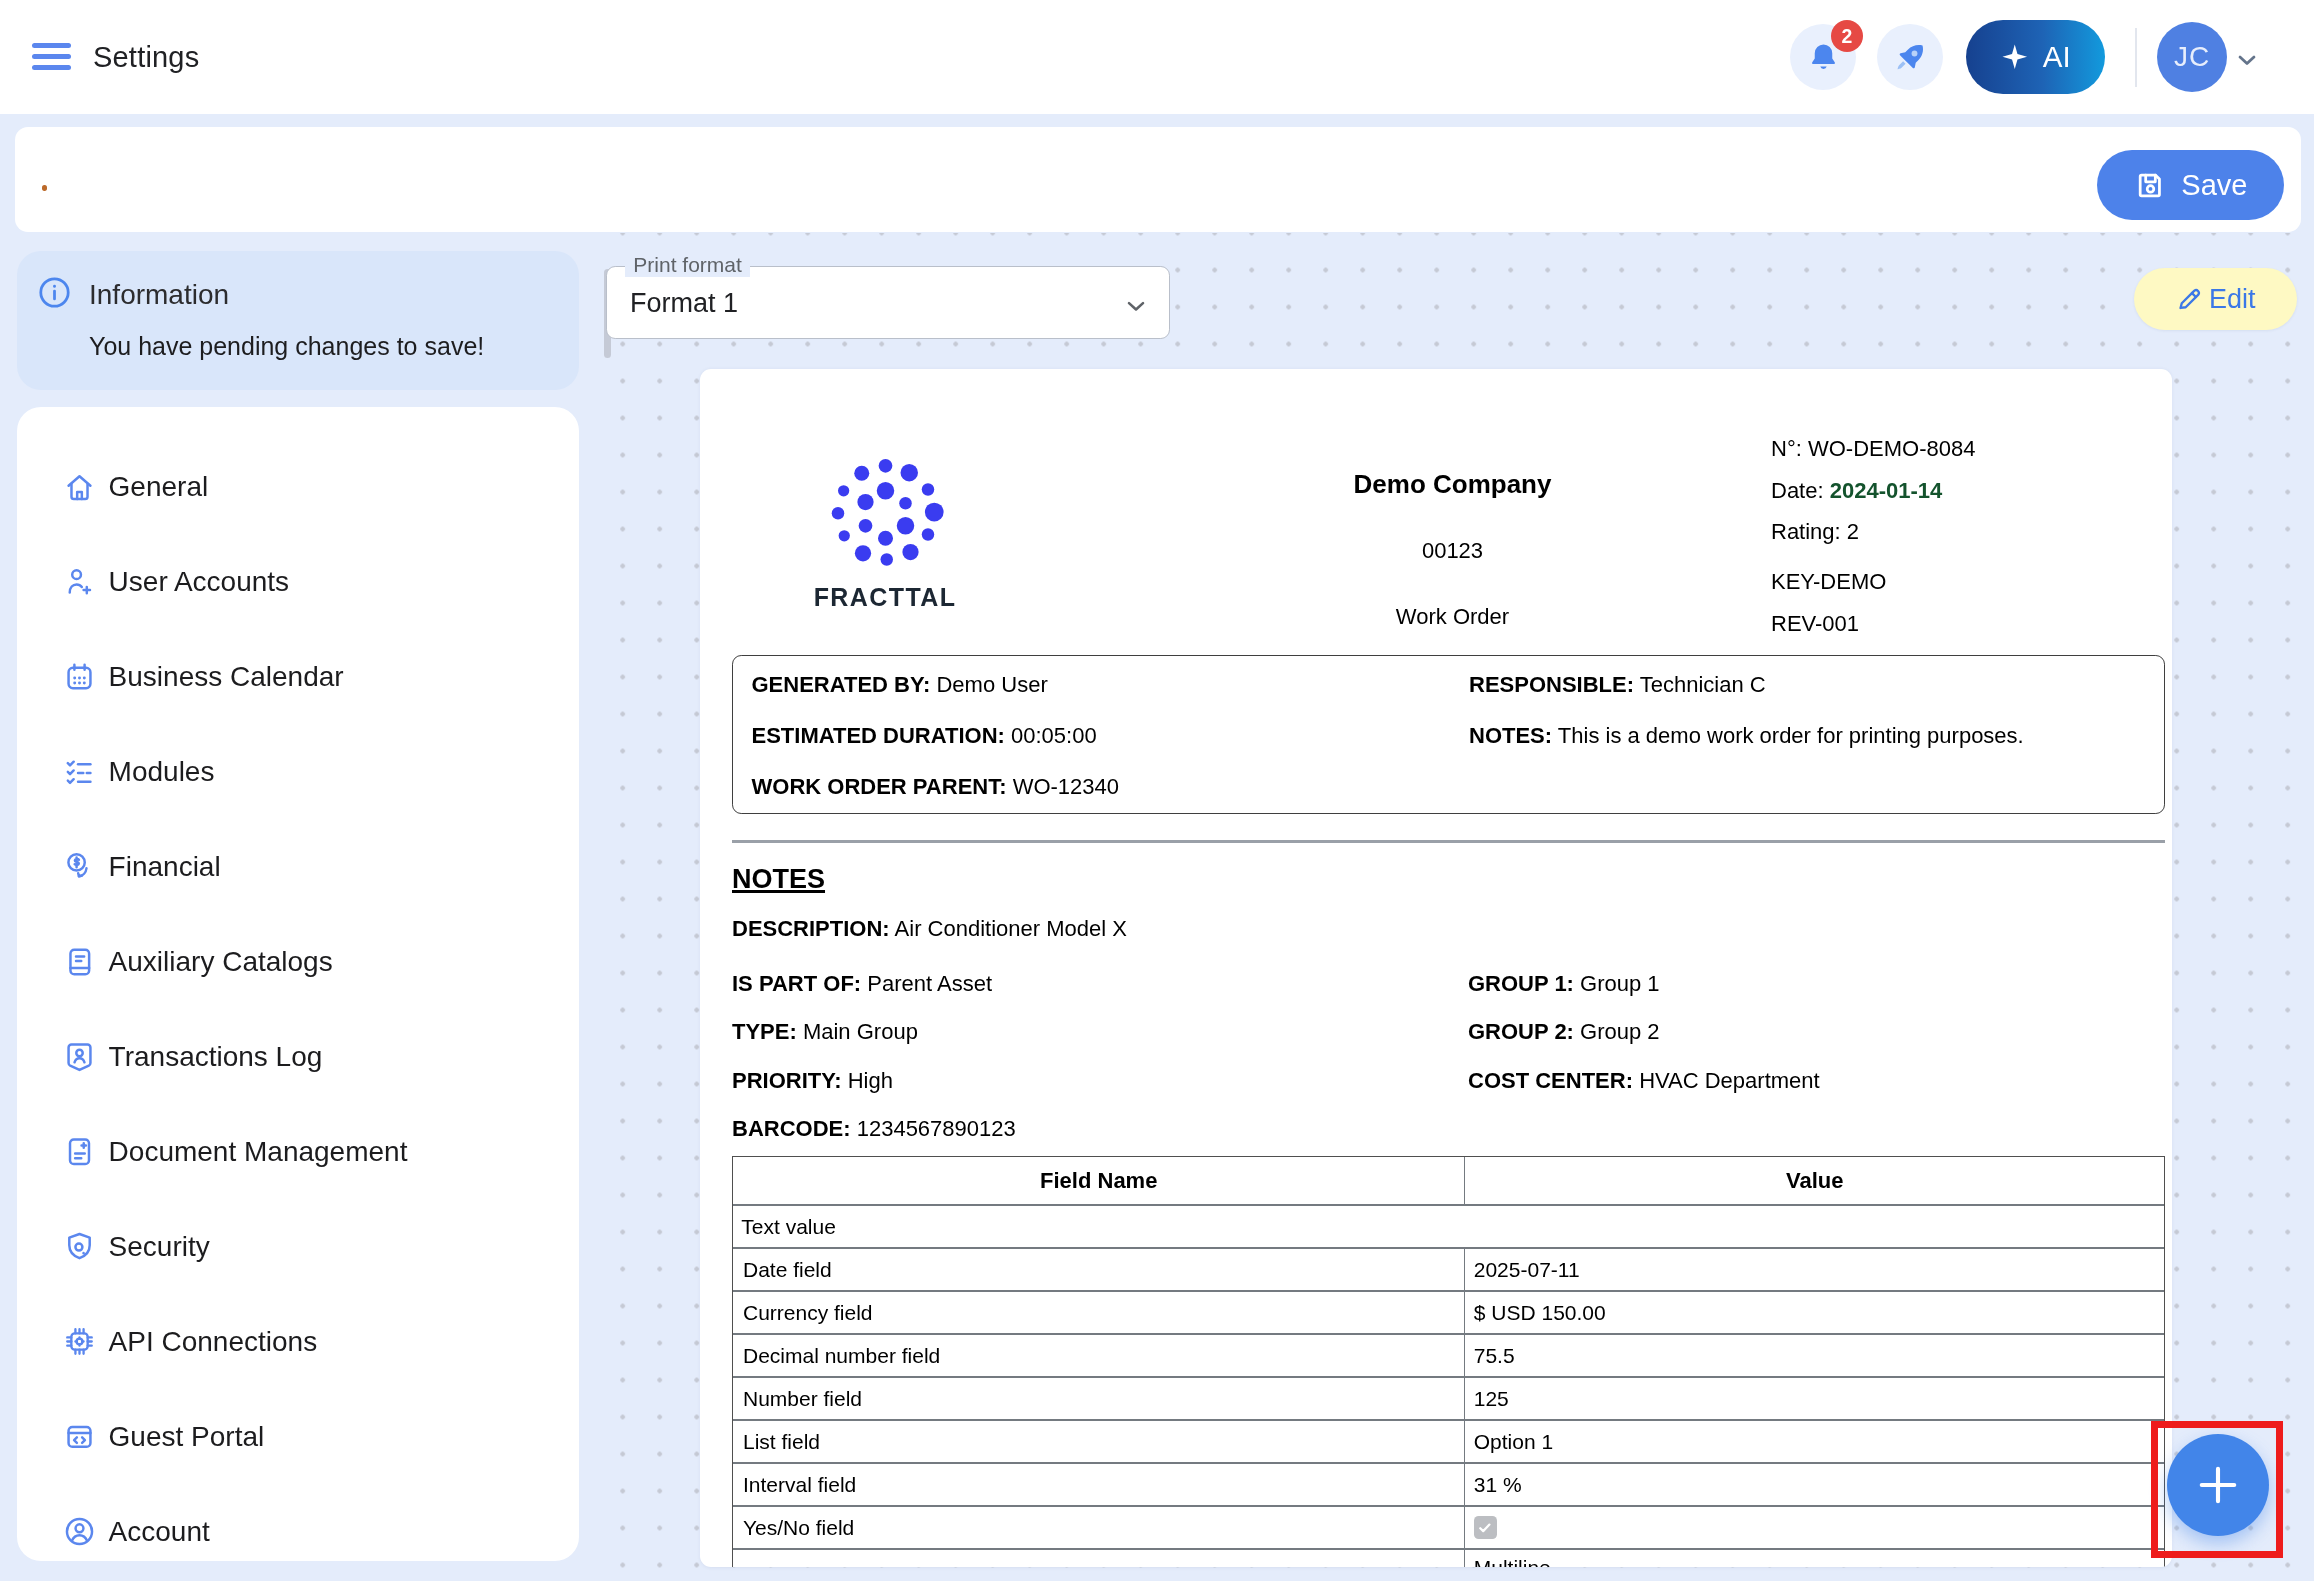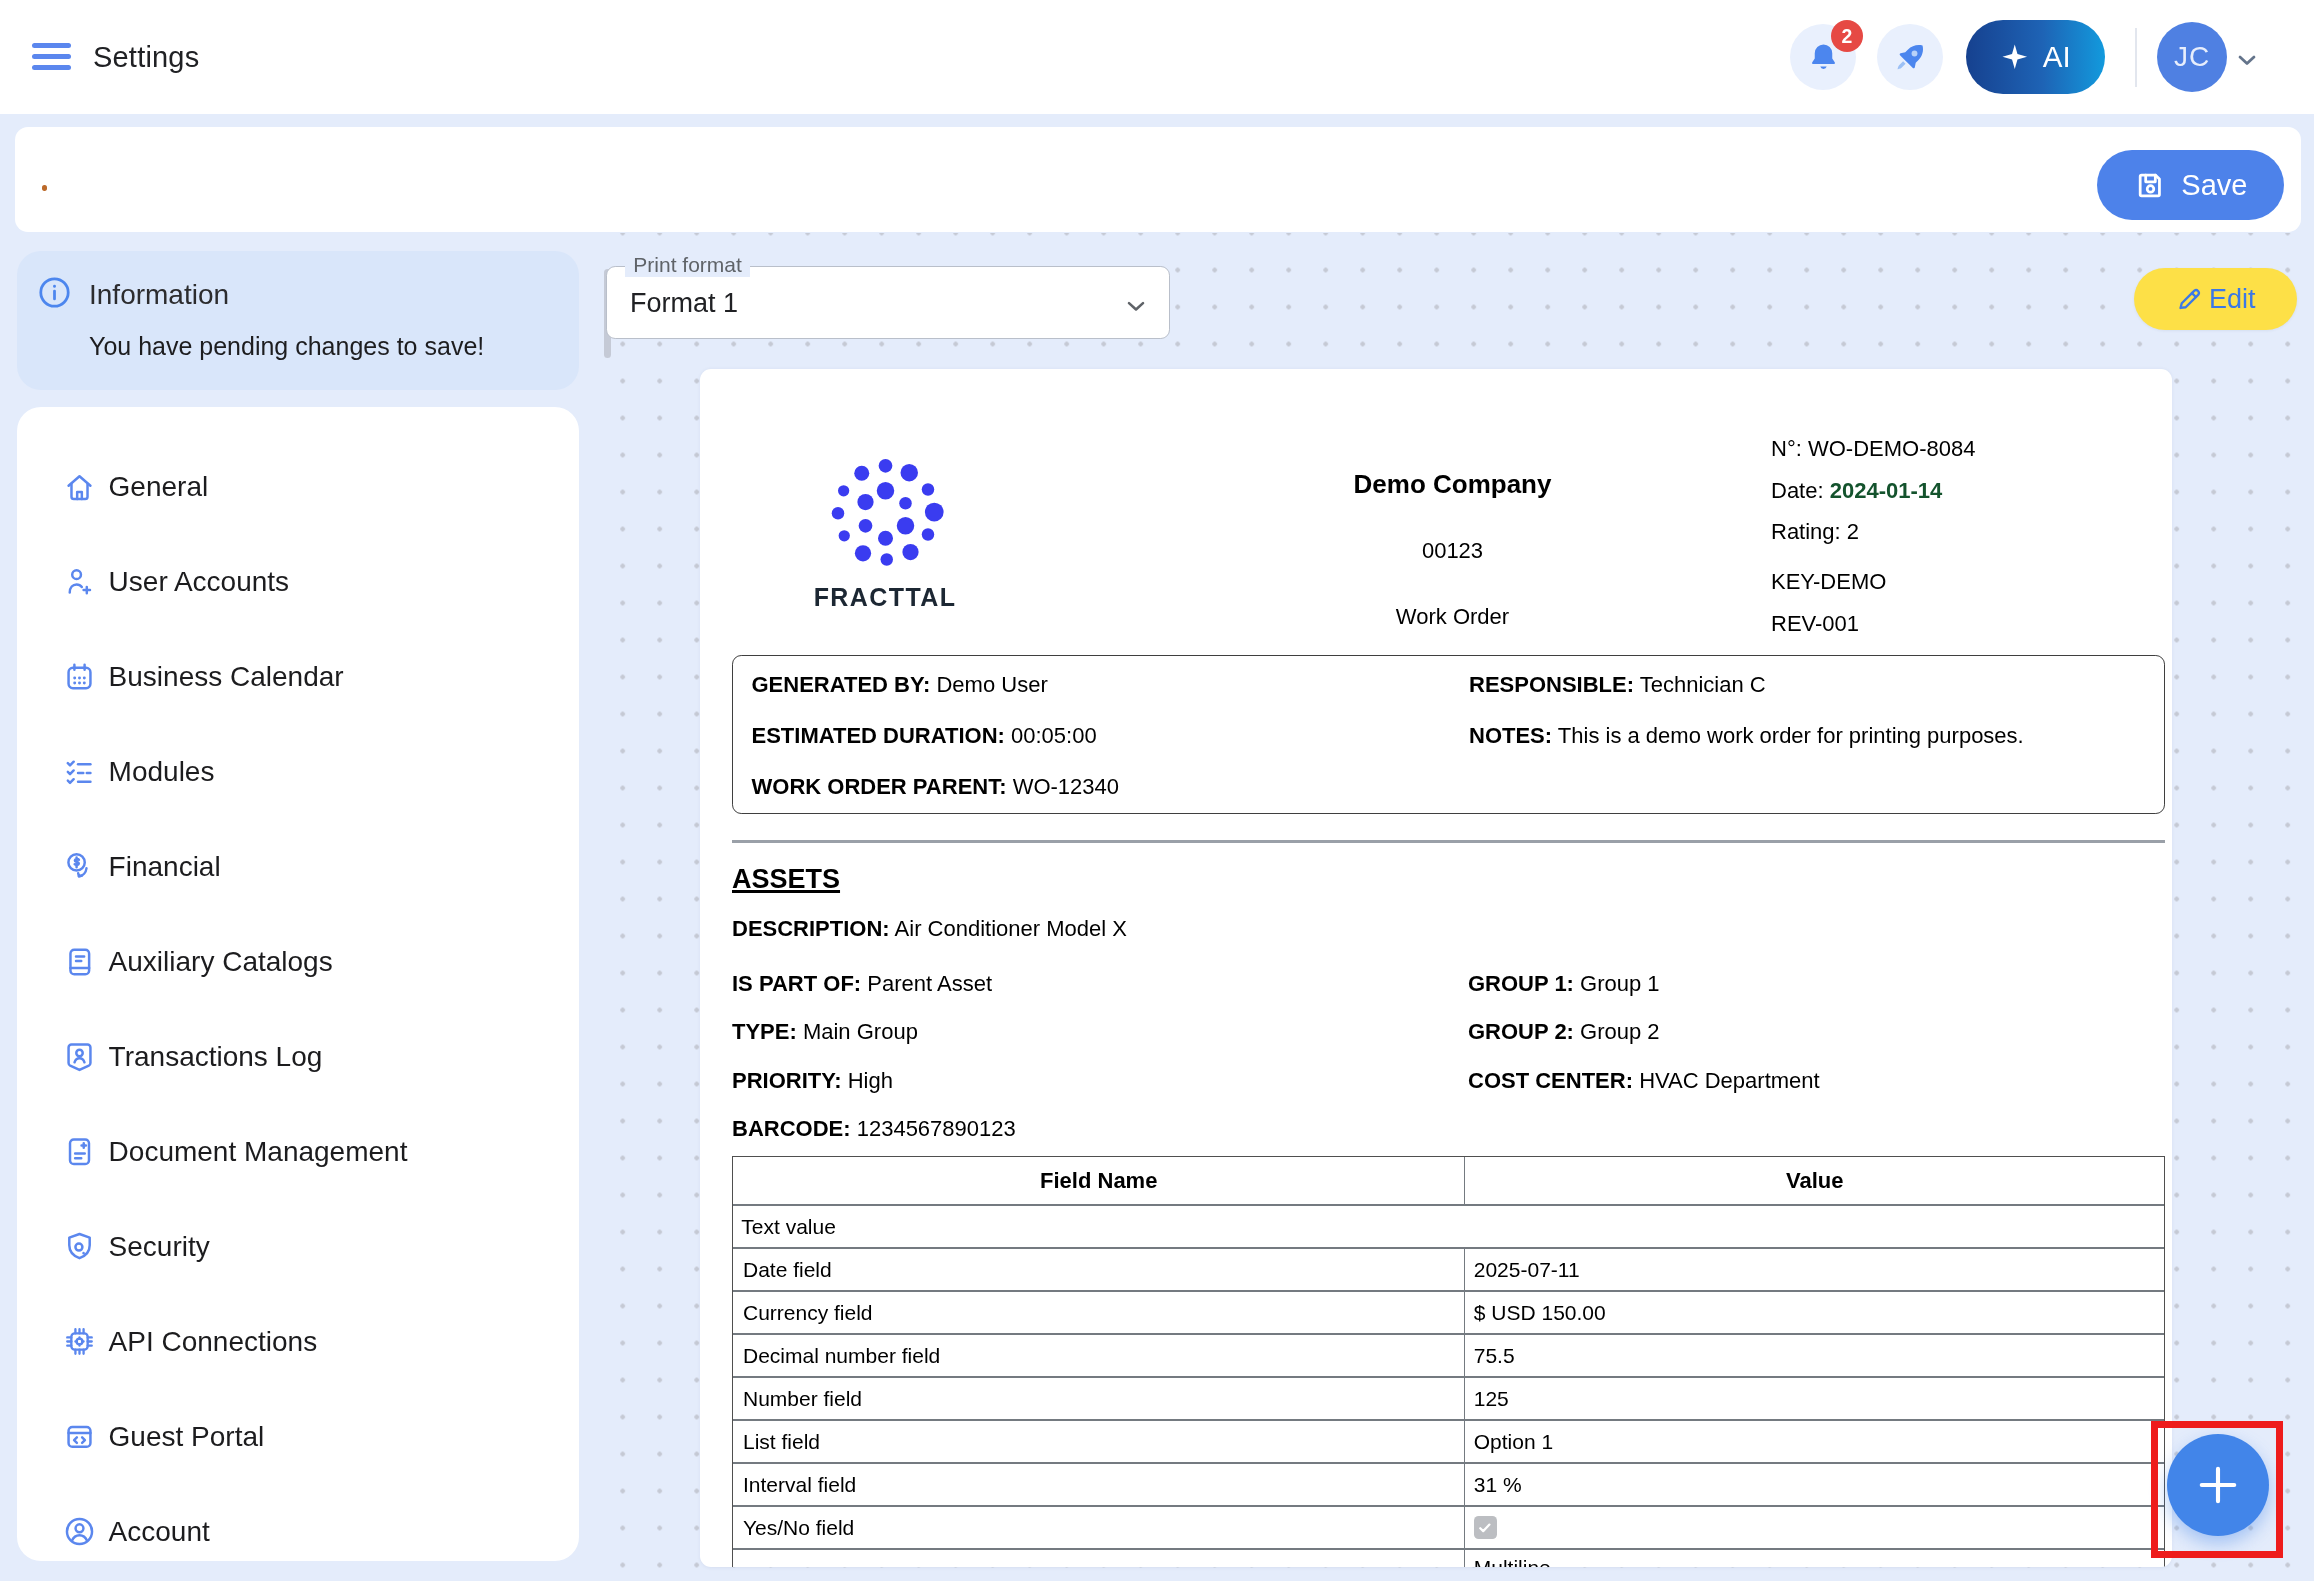--- a/index.html
+++ b/index.html
@@ -49,21 +49,21 @@
   .menu-item{position:relative;height:95px;display:flex;align-items:center;cursor:pointer;}
   .menu-item .mi-icon{position:absolute;left:45px;width:35px;height:35px;color:#5b87ee;}
   .menu-item .mi-label{position:absolute;left:92px;font-size:28px;color:#1c1c1e;}
 
   
   #print-field{left:606px;top:266px;width:564px;height:73px;background:#fff;border:1.4px solid #b9bfca;
                border-radius:9.2px;box-sizing:border-box;cursor:pointer;}
   #print-label{left:625px;top:253px;font-size:21px;color:#5f6368;background:#e4ecfb;padding:0 8.3px;}
   #print-value{left:630px;top:288px;font-size:27px;color:#202124;}
   #print-chevron{left:1122px;top:292px;}
-  #edit-btn{left:2134px;top:268px;width:163px;height:62px;border-radius:31px;background:#fde047;
+  #edit-btn{left:2134px;top:268px;width:163px;height:62px;border-radius:31px;background:#fef9c3;
             display:flex;align-items:center;justify-content:center;gap:4px;cursor:pointer;
             box-shadow:0 0.9px 2.8px rgba(40,60,120,.08);}
   #edit-btn .lbl{color:#3b78e7;font-size:27px;font-weight:500;}
 
   
   #doc{left:700px;top:369px;width:1472px;height:1198px;background:#fff;border-radius:11px;overflow:hidden;
        box-shadow:0 0.9px 3.7px rgba(40,60,120,.07);color:#000;}
   #doc .abs{position:absolute;}
   .doc-line{font-size:22px;line-height:28px;white-space:nowrap;}
   .doc-line b{font-weight:700;}
@@ -396,21 +396,21 @@
         <b>ESTIMATED DURATION:</b> <span>00:05:00</span></div>
       <div class="doc-line" style="left:18.5px;top:117px;">
         <b>WORK ORDER PARENT:</b> <span>WO-12340</span></div>
       <div class="doc-line" style="left:736px;top:14.8px;">
         <b>RESPONSIBLE:</b> <span>Technician C</span></div>
       <div class="doc-line" style="left:736px;top:66px;">
         <b>NOTES:</b> <span>This is a demo work order for printing purposes.</span></div>
     </div>
 
     <div class="abs" id="assets-divider"></div>
-    <div class="abs" id="assets-heading">ASSETS</div>
+    <div class="abs" id="assets-heading">NOTES</div>
 
     <div class="a-row doc-line" style="left:32px;top:546px;">
       <b>DESCRIPTION:</b> <span>Air Conditioner Model X</span></div>
 
     <div class="a-row doc-line" style="left:32px;top:601px;">
       <b>IS PART OF:</b> <span>Parent Asset</span></div>
     <div class="a-row doc-line" style="left:768px;top:601px;">
       <b>GROUP 1:</b> <span>Group 1</span></div>
 
     <div class="a-row doc-line" style="left:32px;top:649px;">

